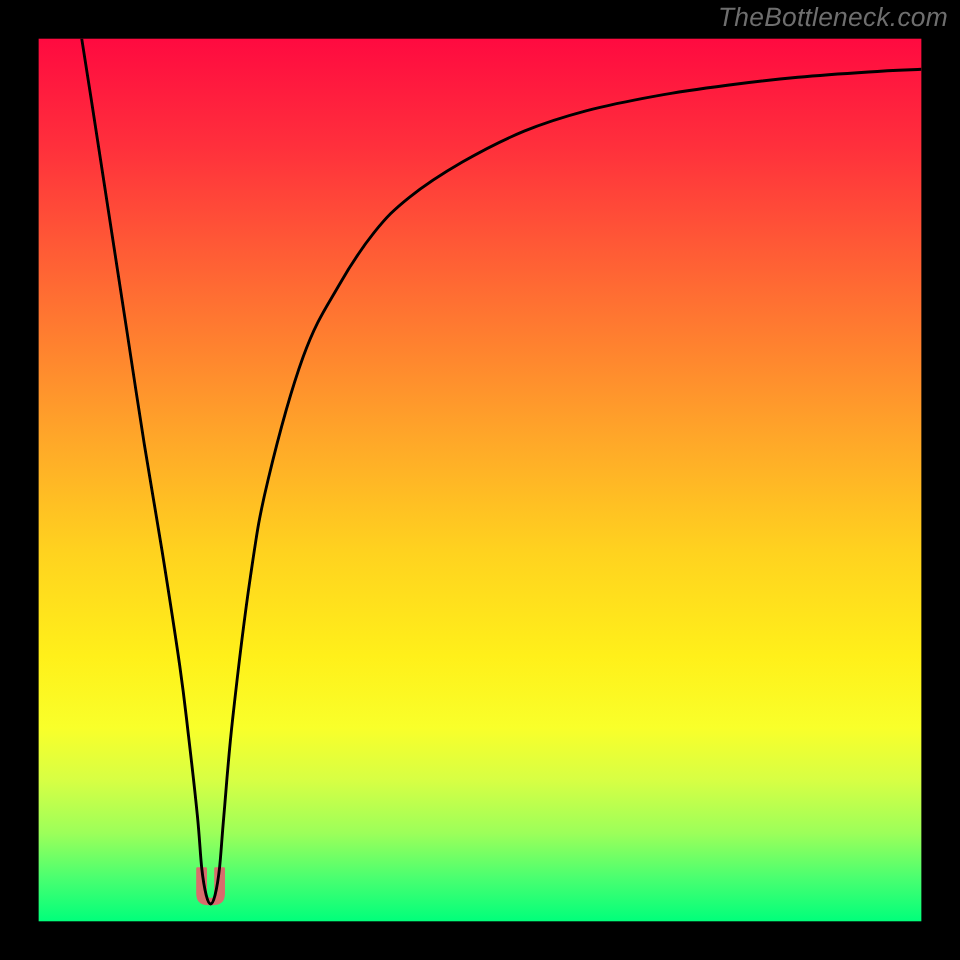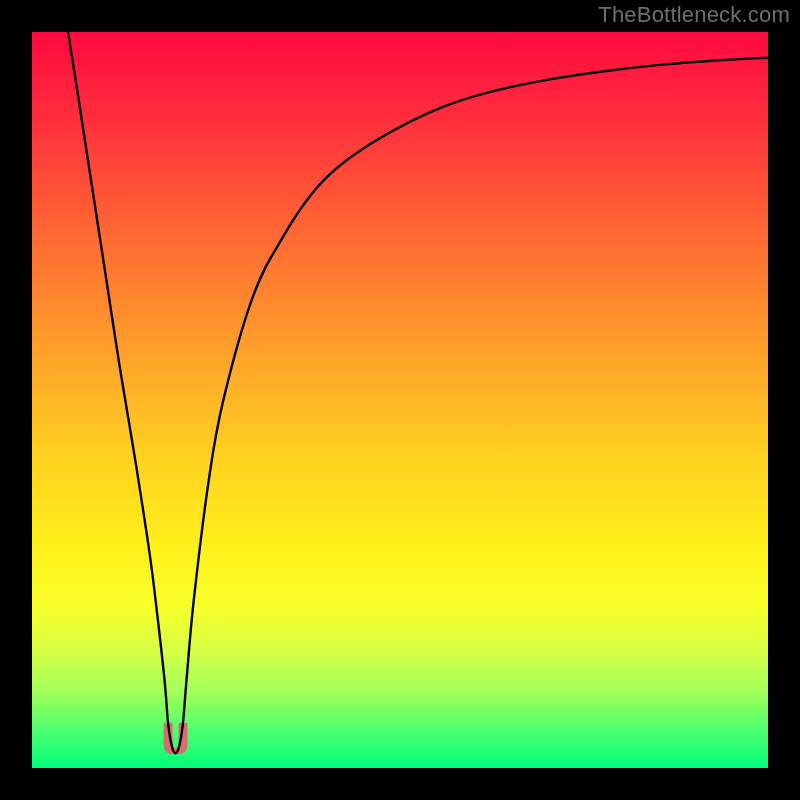--- a/index.html
+++ b/index.html
@@ -11,20 +11,21 @@
     background: #000;
     font-family: Arial, Helvetica, sans-serif;
   }
   .frame {
     position: absolute;
     top: 0;
     left: 0;
     width: 800px;
     height: 800px;
     background: #000;
+    font-style: italic;
   }
   .plot {
     position: absolute;
     top: 32px;
     left: 32px;
     width: 736px;
     height: 736px;
     overflow: hidden;
   }
   .gradient {

